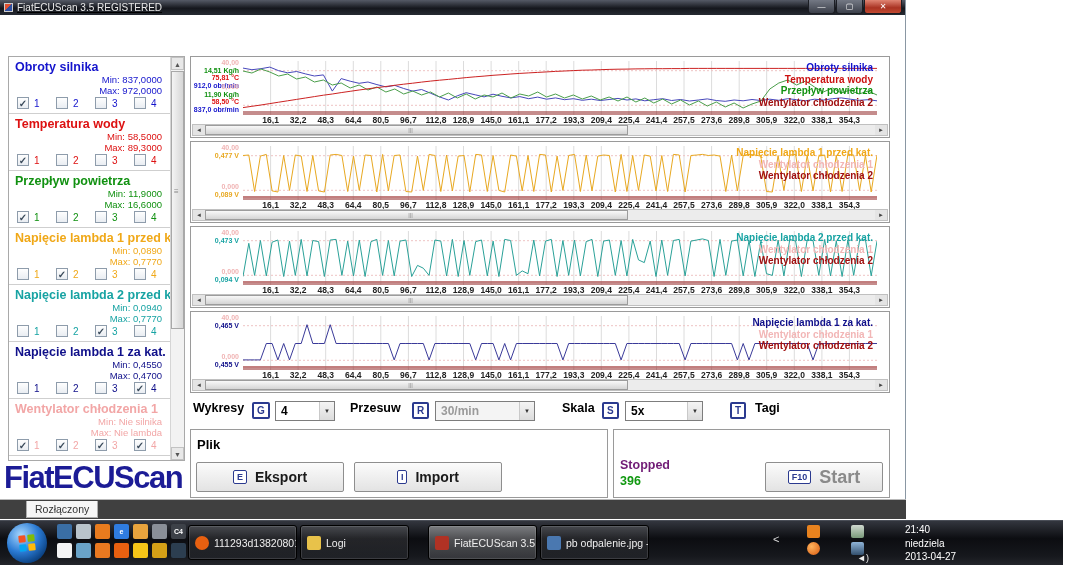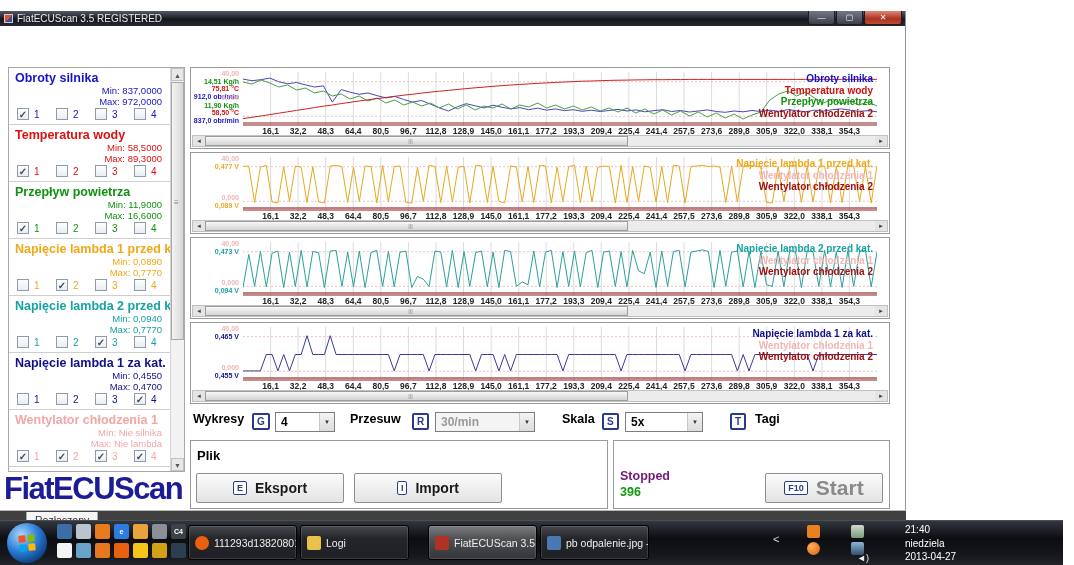--- a/index.html
+++ b/index.html
@@ -1,21 +1,21 @@
 <!DOCTYPE html>
 <html><head>
 <meta charset="utf-8">
 <style>
   * { margin:0; padding:0; box-sizing:border-box; }
   body { width:1074px; height:565px; position:relative; background:#fff;
          font-family:"Liberation Sans", sans-serif; overflow:hidden; }
 
   
-  .win { position:absolute; left:0; top:11px; width:906px; height:519px; background:#fff;
-         border-right:1px solid #8a97a3; }
+  .win { position:absolute; left:0; top:0; width:906px; height:519px; background:#fff;
+         border-right:1px solid #8a97a3;text-decoration:underline; }
   .titlebar { position:relative; height:15px;
         background:linear-gradient(#555a66,#15171d 55%,#262a32); color:#e9e9e9;
         font-size:10px; display:flex; align-items:center; padding:0 4px; gap:4px; }
   .app-ico { width:9px; height:9px; background:linear-gradient(135deg,#e05030 50%,#3050a0 50%); border:1px solid #ccc; }
   .winctl { position:absolute; right:3px; top:0; display:flex; gap:1px; }
   .wbtn { width:27px; height:14px; border:1px solid #1c1e24; border-top:none; border-radius:0 0 3px 3px;
           background:linear-gradient(#737884,#3c404a); color:#fff; font-size:8px; line-height:13px; text-align:center; }
   .wbtn.close { width:38px; background:linear-gradient(#e08573,#a93322 60%,#c24a32); }
 
   
@@ -652,21 +652,21 @@
       <span class="kbadge sm">I</span>
       <span>Import</span>
     </div>
   </div>
 
   <div class="spanel">
     <div style="position:absolute;left:6px;top:28px;font-size:12.5px;font-weight:bold;color:#701a75">Stopped</div>
     <div style="position:absolute;left:6px;top:44px;font-size:12.5px;font-weight:bold;color:#119911">396</div>
     <div class="btn" style="right:6px;top:32px;width:118px;color:#8a8a8a">
       <span class="kbadge sm" style="color:#2b3a8f">F10</span>
-      <span style="font-size:21px">Start</span>
+      <span style="font-size:18px">Start</span>
     </div>
   </div>
 
   <div class="statusbar">
     <div class="sbtab">Rozłączony</div>
   </div>
 </div>
 
 <div class="taskbar">
   <div class="orb">

